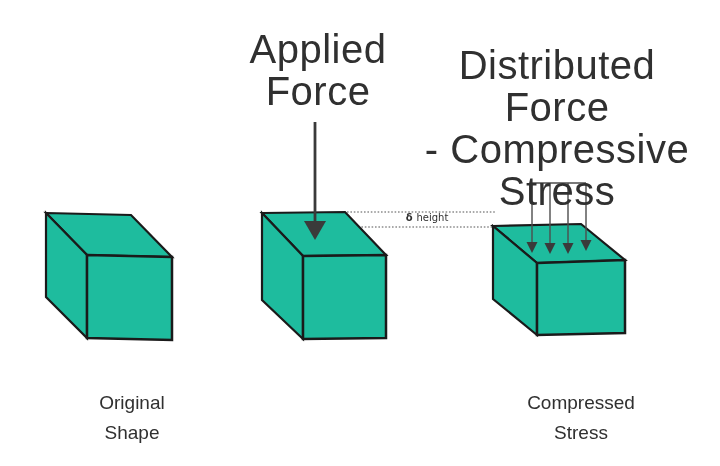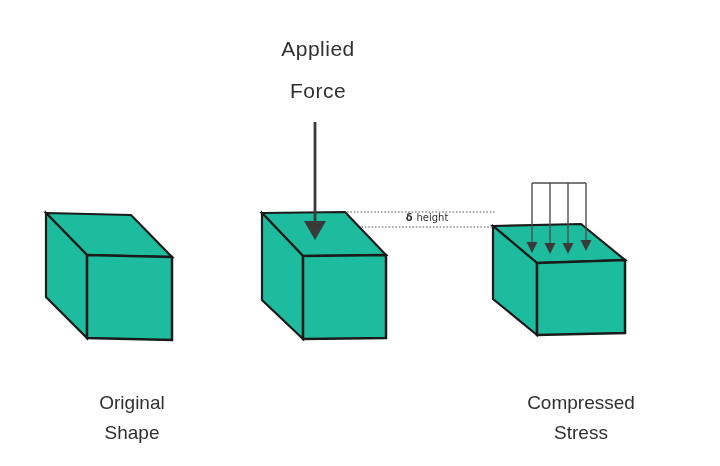--- a/index.html
+++ b/index.html
@@ -44,21 +44,21 @@
     stroke-dasharray: 1.6 1.8;
     fill: none;
   }
   .label {
     position: absolute;
     color: var(--text-color, #333333);
     text-align: center;
     white-space: pre-line;
   }
   .heading {
-    font-size: 21px;
+    font-size: 40px;
     line-height: 42px;
     letter-spacing: 0.5px;
   }
   .shape-caption {
     font-size: 19px;
     line-height: 30px;
   }
   .delta-label {
     position: absolute;
     left: 377px;
@@ -119,20 +119,23 @@
       <polygon class="thin-head" points="526.5,242 537.5,242 532,253"></polygon>
       <polygon class="thin-head" points="544.5,243 555.5,243 550,254"></polygon>
       <polygon class="thin-head" points="562.5,243 573.5,243 568,254"></polygon>
       <polygon class="thin-head" points="580.5,240 591.5,240 586,251"></polygon>
     </g>
   </svg>
 
   <div class="label heading" style="left:198px; top:28px; width:240px;">Applied
 Force</div>
 
+  <div class="label heading" style="left:407px; top:44px; width:300px;">Distributed Force
+- Compressive
+Stress</div>
 
   <div class="delta-label">
     <span class="delta-symbol">δ</span>
     <span>height</span>
   </div>
 
   <div class="label shape-caption" style="left:52px; top:388px; width:160px;">Original
 Shape</div>
 
   <div class="label shape-caption" style="left:481px; top:388px; width:200px;">Compressed

